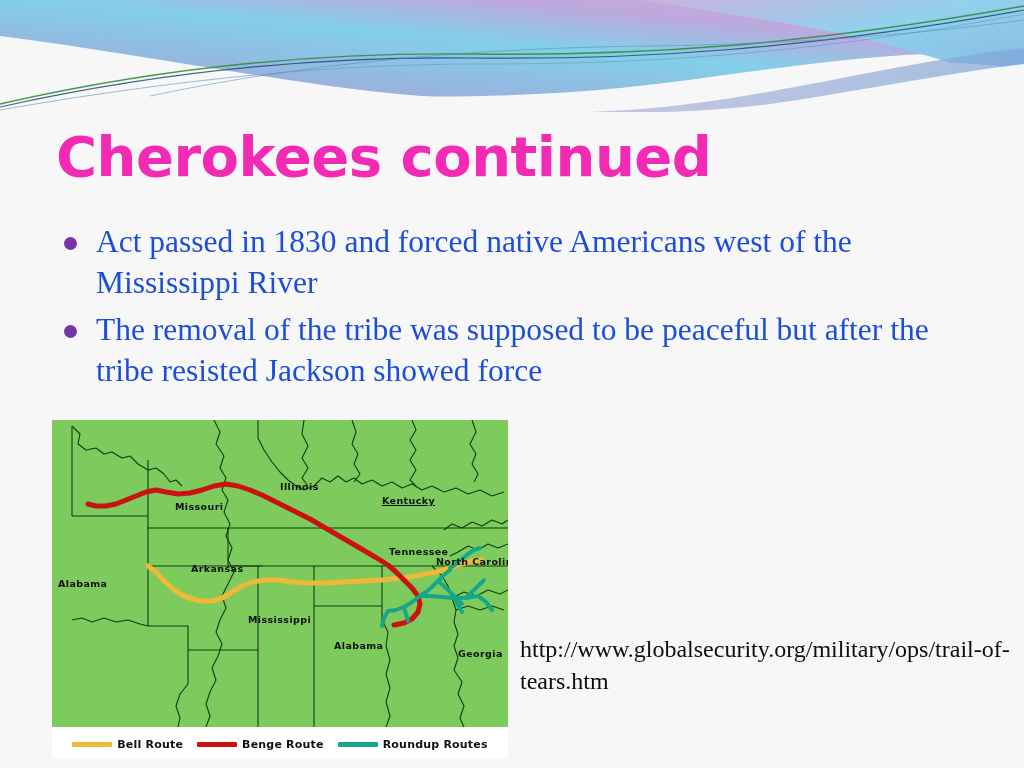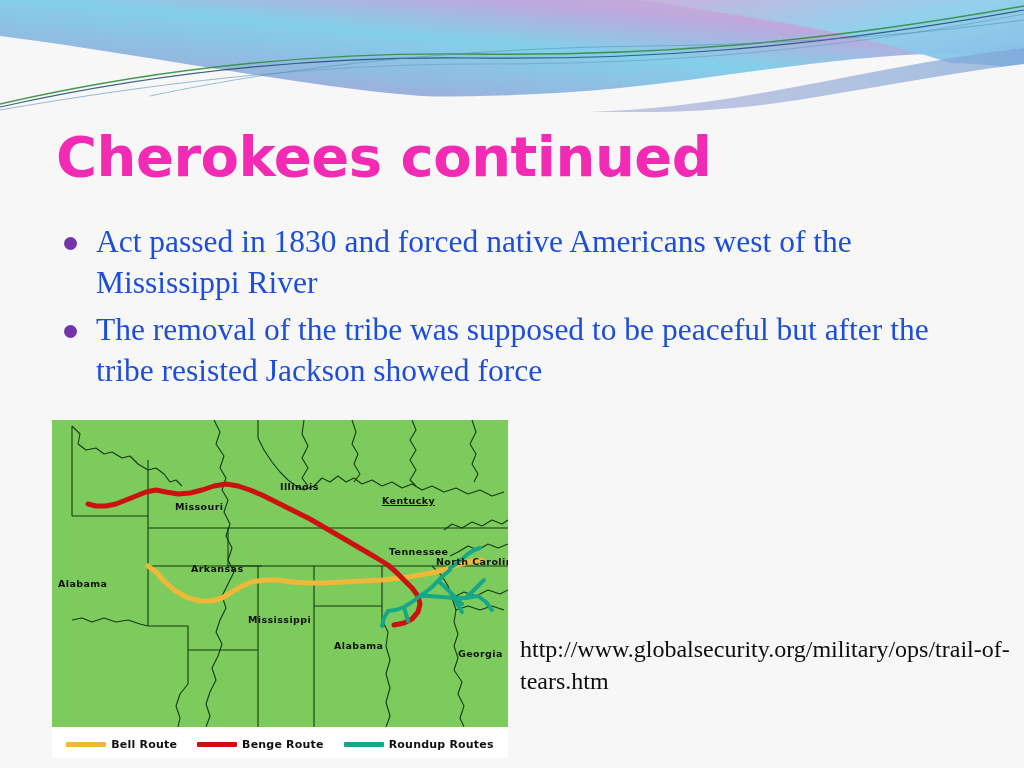--- a/index.html
+++ b/index.html
@@ -101,21 +101,21 @@
   
   #map-legend {
     position: absolute;
     left: 0;
     top: 310px;
     width: 456px;
     height: 28px;
     display: flex;
     align-items: center;
     justify-content: center;
-    gap: 20px;
+    gap: 14px;
     background: #ffffff;
   }
   .legend-entry {
     display: flex;
     align-items: center;
     gap: 5px;
   }
   .legend-swatch {
     display: block;
     width: 40px;

